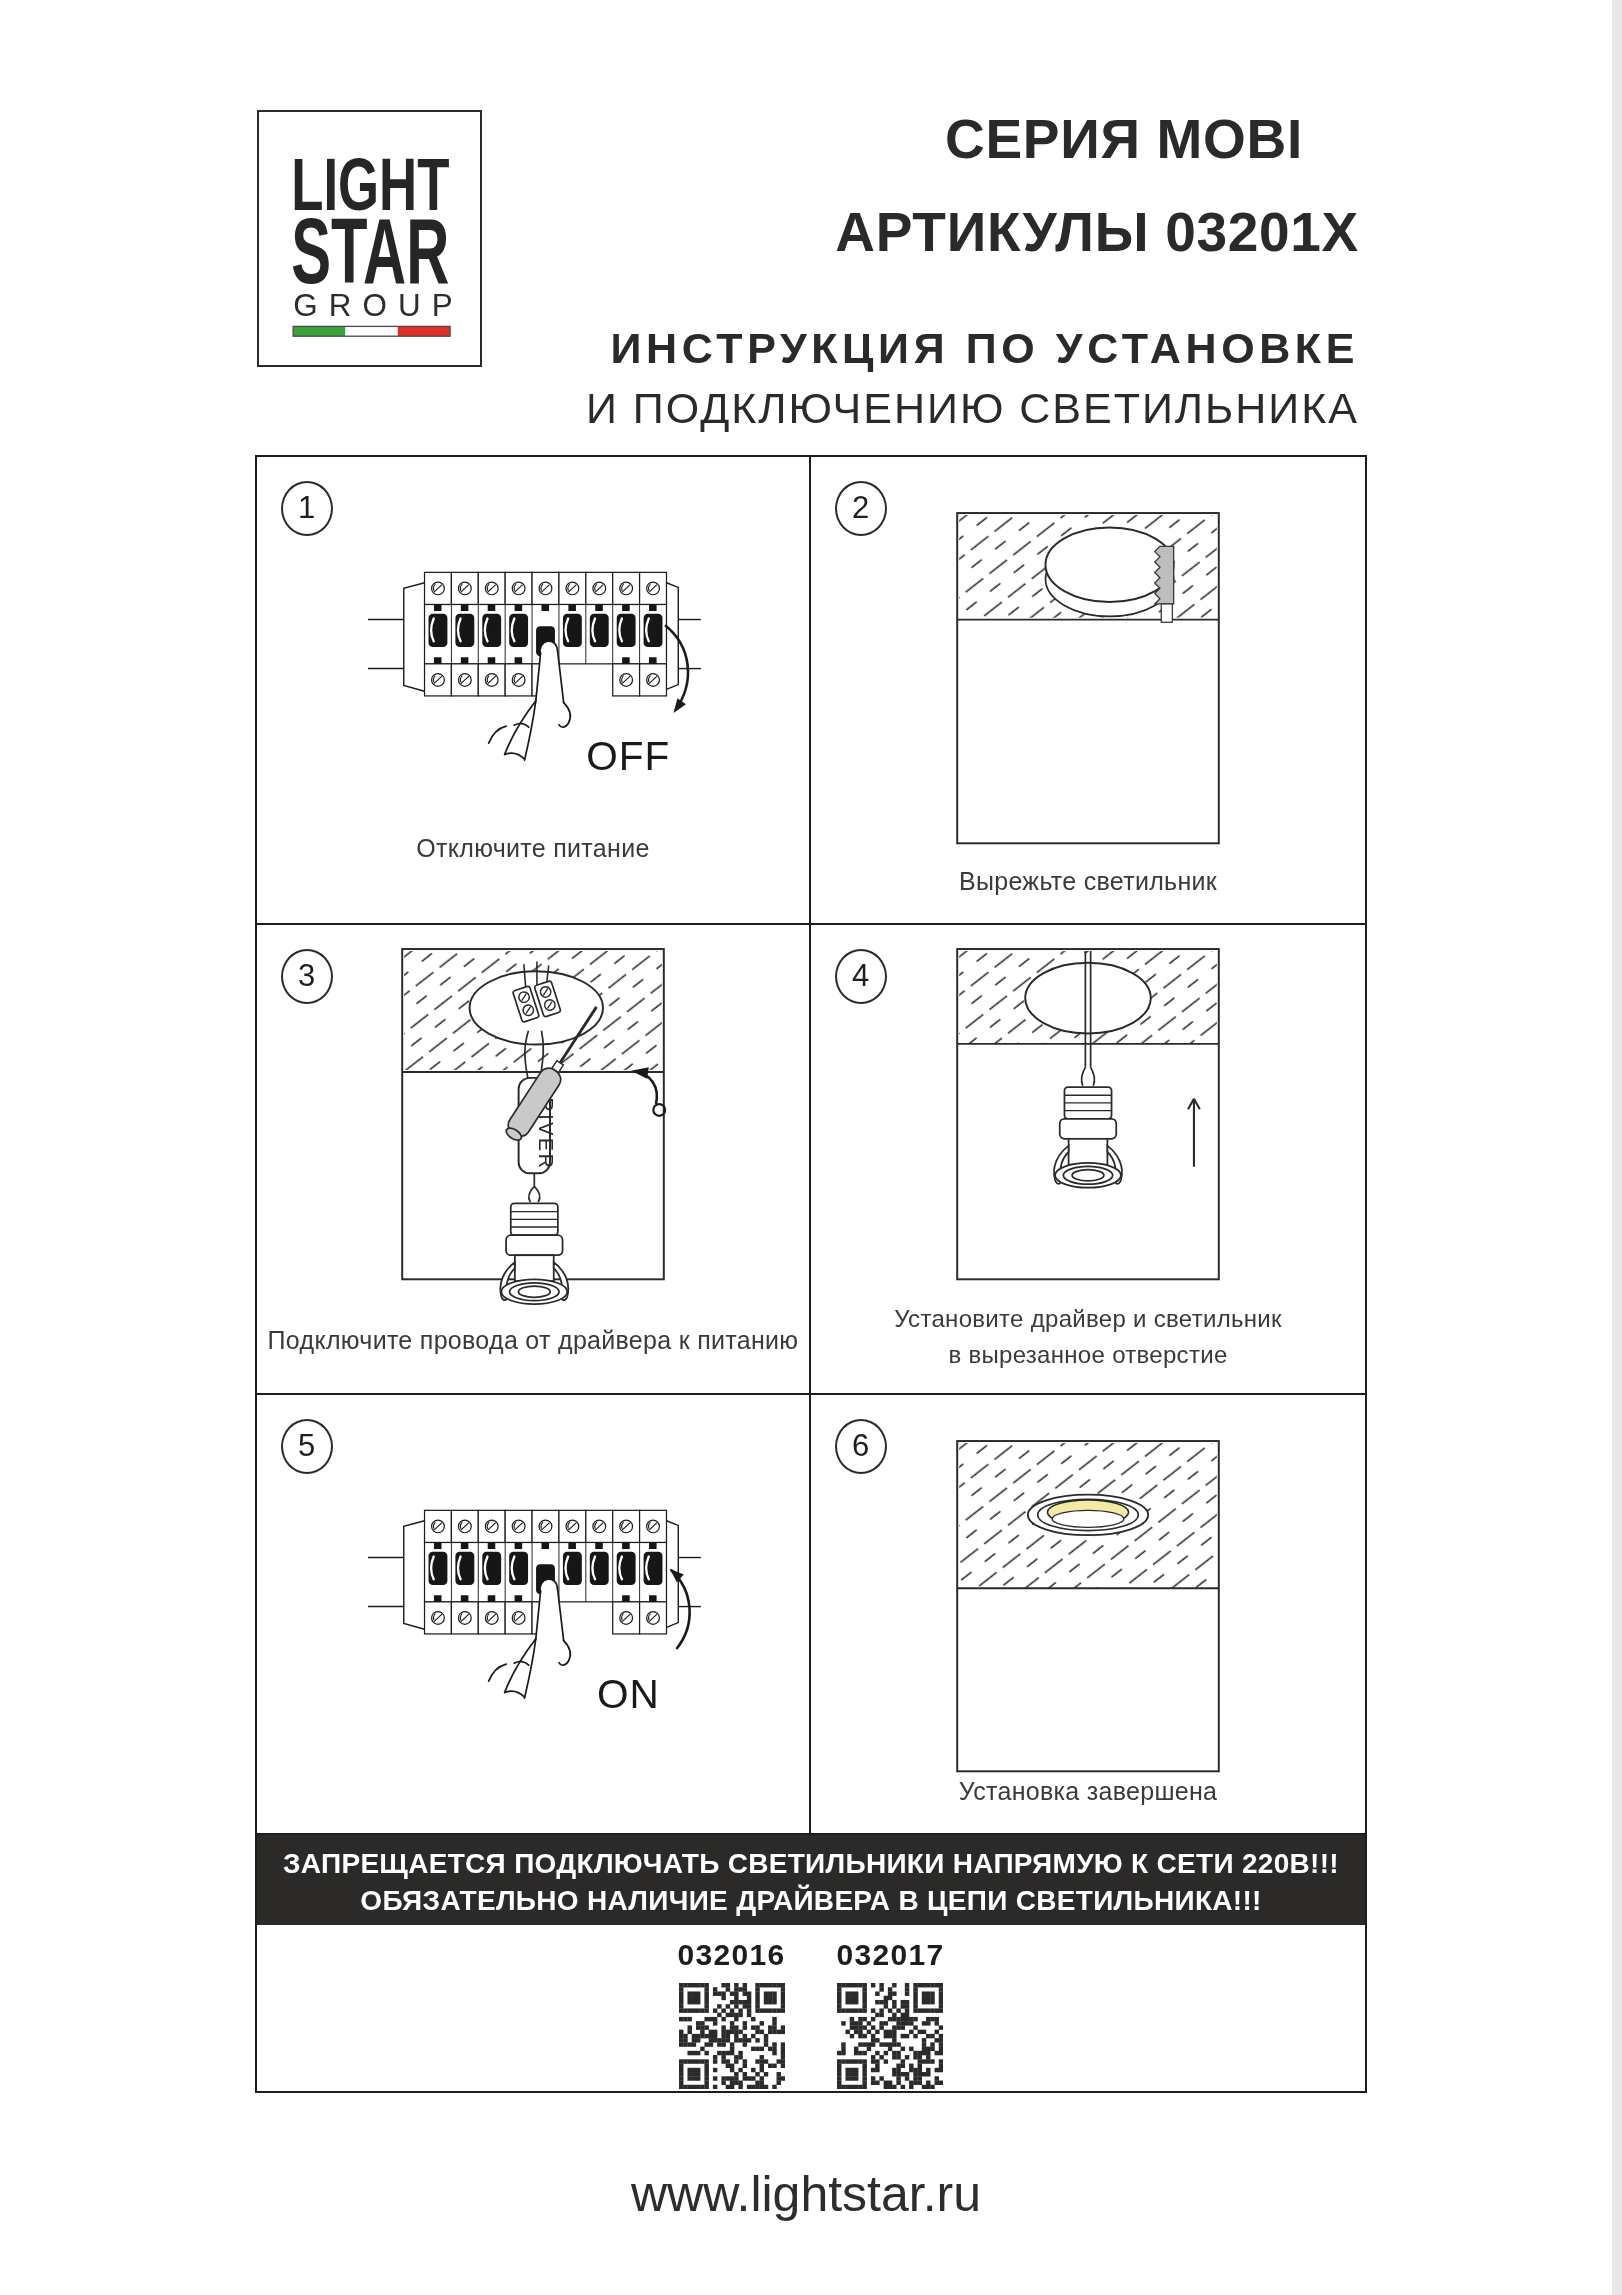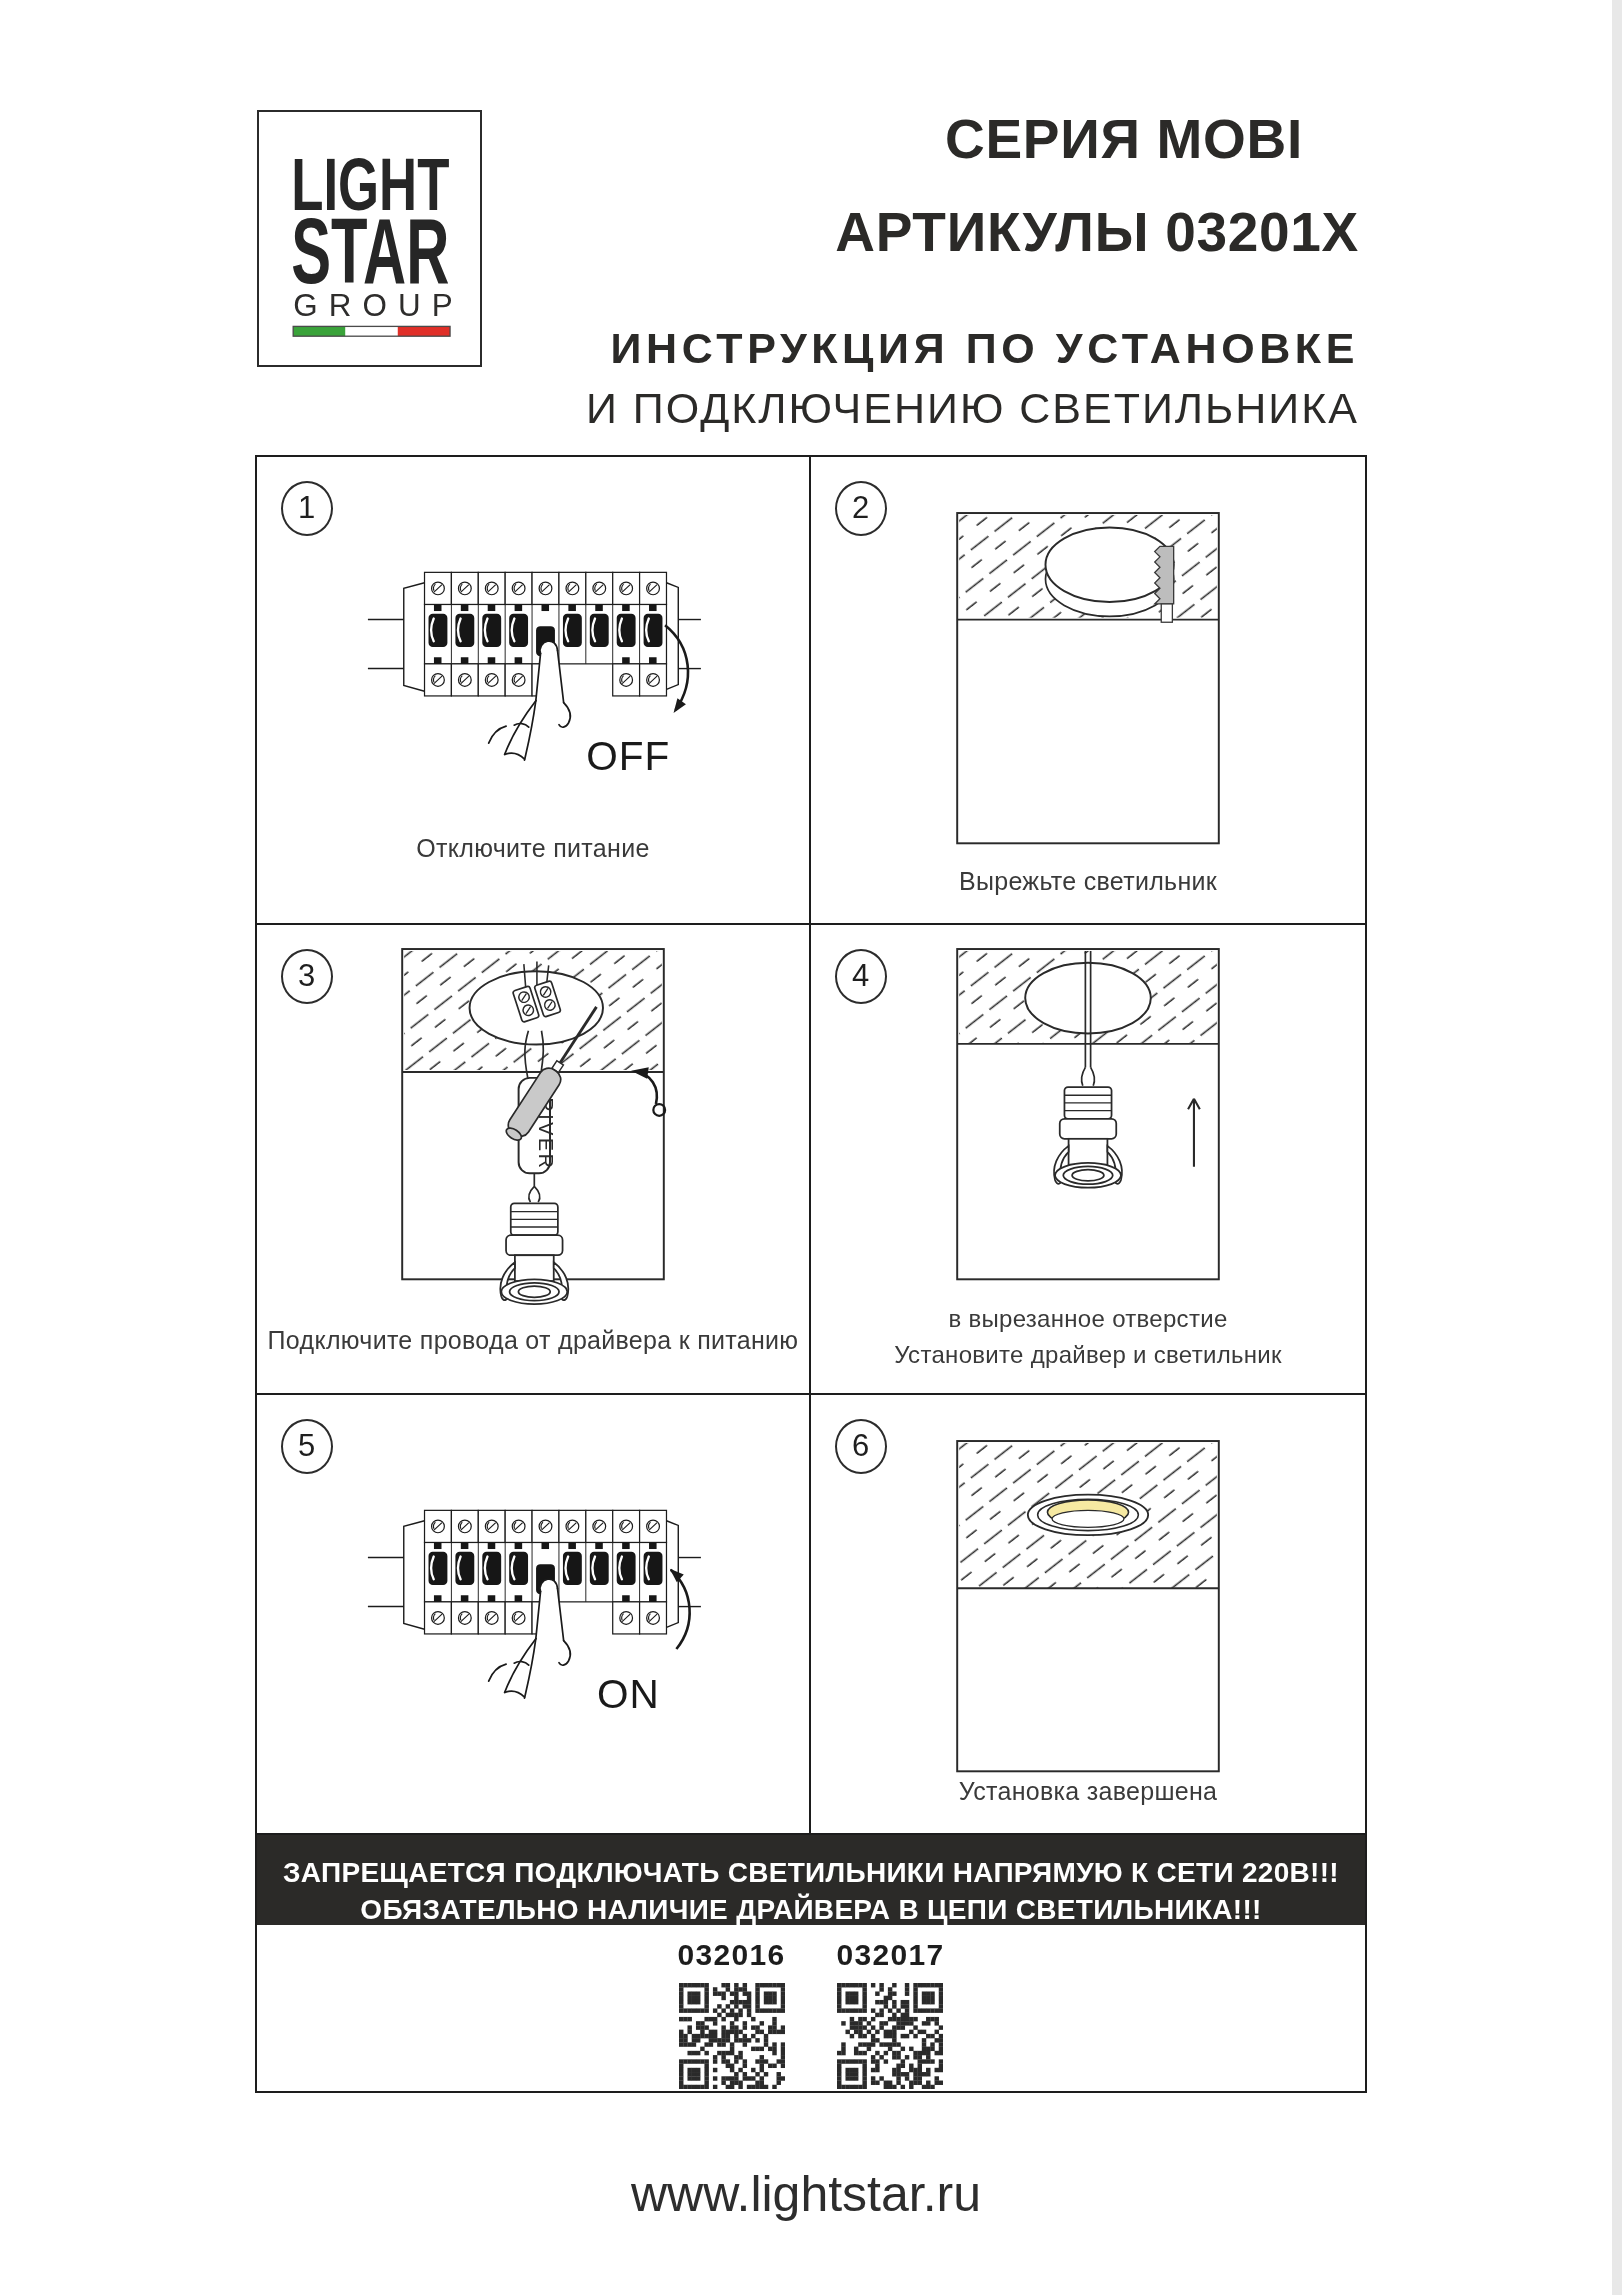--- a/index.html
+++ b/index.html
@@ -29,21 +29,21 @@
   .badge{position:absolute;left:23.6px;top:23.6px;width:52px;height:55px;border:2.6px solid #2c2c2c;
          border-radius:50%;display:flex;align-items:center;justify-content:center;
          font-size:31px;font-weight:500;color:#1f1f1f;box-sizing:border-box;}
   .art{position:absolute;left:50%;transform:translateX(-50%);}
   .caption{position:absolute;left:0;width:100%;text-align:center;font-size:25px;
            color:#3a3a3a;letter-spacing:0.3px;}
   .caption.two{line-height:1.5;font-size:24px;}
 
   
   .warning-row{grid-column:1 / -1;background:#2b2a28;color:#ffffff;text-align:center;
-               padding-top:19px;box-sizing:border-box;}
+               padding-top:10px;box-sizing:border-box;}
   .warning-row div{font-size:28px;font-weight:700;letter-spacing:0.3px;line-height:37px;}
 
   
   .qr-row{grid-column:1 / -1;display:flex;justify-content:center;gap:51px;padding-top:13px;box-sizing:border-box;}
   .qr-item{display:flex;flex-direction:column;align-items:center;}
   .qr-label{font-size:30px;font-weight:600;letter-spacing:1.3px;color:#1d1d1d;}
   .qr-item svg{margin-top:10.5px;fill:#2a2a2a;}
 
   
   .footer{position:absolute;left:0;top:2165px;width:100%;text-align:center;}
@@ -288,22 +288,22 @@
             <ellipse cx="0" cy="150" rx="42" ry="15"></ellipse>
             <ellipse cx="0" cy="150" rx="27" ry="9.5"></ellipse>
           </g>
         </g>
         <g>
           <line x1="412" y1="246" x2="412" y2="348" stroke="#2a2a2a" stroke-width="3.2"></line>
           <path d="M412,244 L403,260 M412,244 L421,260" stroke="#2a2a2a" stroke-width="3.2" fill="none"></path>
         </g>
       </svg>
       <div class="caption two" style="bottom:19.6px;">
+        <div>Установите драйвер и светильник</div>
         <div>в вырезанное отверстие</div>
-        <div>Установите драйвер и светильник</div>
       </div>
     </div>
 
     <div class="cell b r">
       <div class="badge">
           <span>5</span>
         </div>
       <svg class="art" style="top:88px;" width="340" height="283" viewBox="0 0 720 600">
         <defs>
           <g id="b5-cell">

